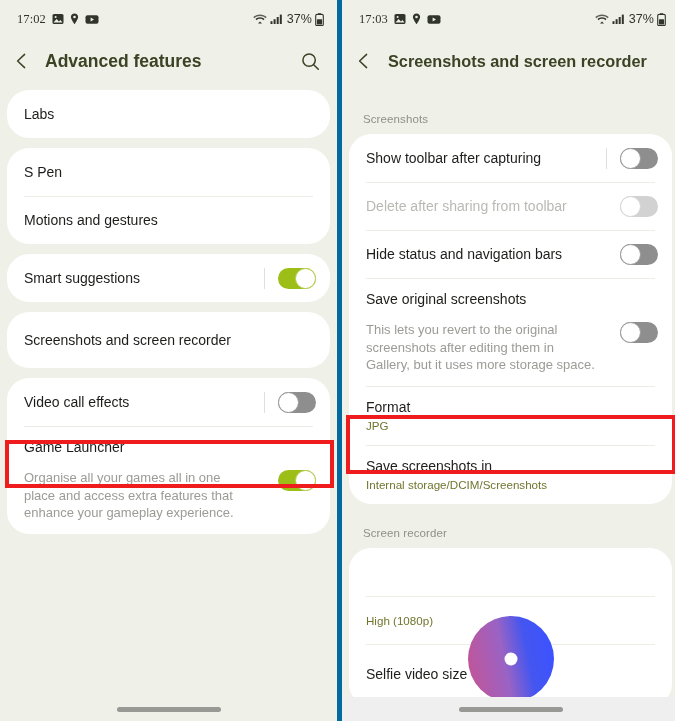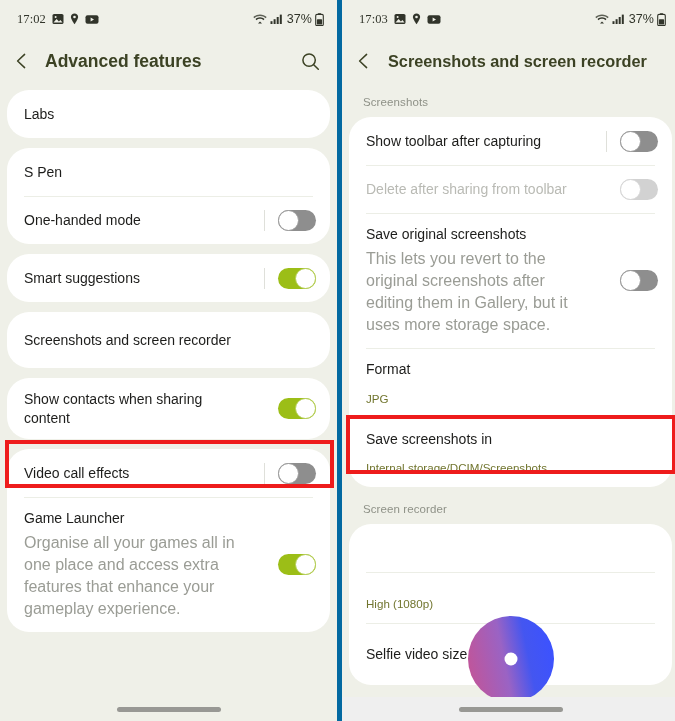--- a/index.html
+++ b/index.html
@@ -79,20 +79,21 @@
   .content {
     padding: 0 7px;
     box-sizing: border-box;
   }
 
   .section-header {
     font-size: 11.5px;
     color: #8e9187;
     padding: 6px 14px 9px 14px;
     letter-spacing: .1px;
+    margin-top: 17px;
   }
 
   .card {
     background: #ffffff;
     border-radius: 22px;
     margin-bottom: 10px;
     overflow: hidden;
   }
 
   .row {
@@ -115,27 +116,27 @@
   .row-texts { flex: 1 1 auto; min-width: 0; }
   .row-title {
     font-size: 14px;
     color: #1d1d1b;
     line-height: 1.33;
   }
   .row-title.dim { color: #b9bab4; }
   .row-sub {
     font-size: 11.6px;
     color: #71752e;
+    margin-top: 1px;
+    line-height: 1.3;
+  }
+  .row-desc {
+    font-size: 13px;
+    color: #9a9c95;
     margin-top: 12px;
-    line-height: 1.3;
-  }
-  .row-desc {
-    font-size: 16px;
-    color: #9a9c95;
-    margin-top: 4px;
     line-height: 1.38;
     max-width: 230px;
   }
 
   
   .toggle-wrap {
     display: flex;
     align-items: center;
     flex: 0 0 auto;
     margin-left: 10px;
@@ -291,27 +292,21 @@
       </div>
 
       <div class="card">
         <div class="row">
           <div class="row-texts">
             <div class="row-title">S Pen</div>
           </div>
         </div>
         <div class="row row-divider">
           <div class="row-texts">
-            <div class="row-title">One-handed mode</div>
-          </div>
-          <div class="toggle-wrap">
-            <div class="toggle-sep"></div>
-            <div class="toggle off">
-                <div class="knob"></div>
-              </div>
+            <div class="row-title">Motions and gestures</div>
           </div>
         </div>
       </div>
 
       <div class="card">
         <div class="row">
           <div class="row-texts">
             <div class="row-title">Smart suggestions</div>
           </div>
           <div class="toggle-wrap">
@@ -324,32 +319,20 @@
       </div>
 
       <div class="card">
         <div class="row tall">
           <div class="row-texts">
             <div class="row-title">Screenshots and screen recorder</div>
           </div>
         </div>
       </div>
 
-      <div class="card">
-        <div class="row">
-          <div class="row-texts">
-            <div class="row-title" style="max-width:195px">Show contacts when sharing content</div>
-          </div>
-          <div class="toggle-wrap">
-            <div class="toggle on">
-                <div class="knob"></div>
-              </div>
-          </div>
-        </div>
-      </div>
 
       <div class="card">
         <div class="row">
           <div class="row-texts">
             <div class="row-title">Video call effects</div>
           </div>
           <div class="toggle-wrap">
             <div class="toggle-sep"></div>
             <div class="toggle off">
                 <div class="knob"></div>
@@ -461,20 +444,30 @@
           <div class="row-texts">
             <div class="row-title dim">Delete after sharing from toolbar</div>
           </div>
           <div class="toggle-wrap">
             <div class="toggle off disabled">
                 <div class="knob"></div>
               </div>
           </div>
         </div>
 
+        <div class="row row-divider">
+          <div class="row-texts">
+            <div class="row-title">Hide status and navigation bars</div>
+          </div>
+          <div class="toggle-wrap">
+            <div class="toggle off">
+                <div class="knob"></div>
+              </div>
+          </div>
+        </div>
 
         <div class="row row-divider">
           <div class="row-texts">
             <div class="row-title">Save original screenshots</div>
             <div class="row-desc">This lets you revert to the original screenshots after editing them in Gallery, but it uses more storage space.</div>
           </div>
           <div class="toggle-wrap">
             <div class="toggle off">
                 <div class="knob"></div>
               </div>

